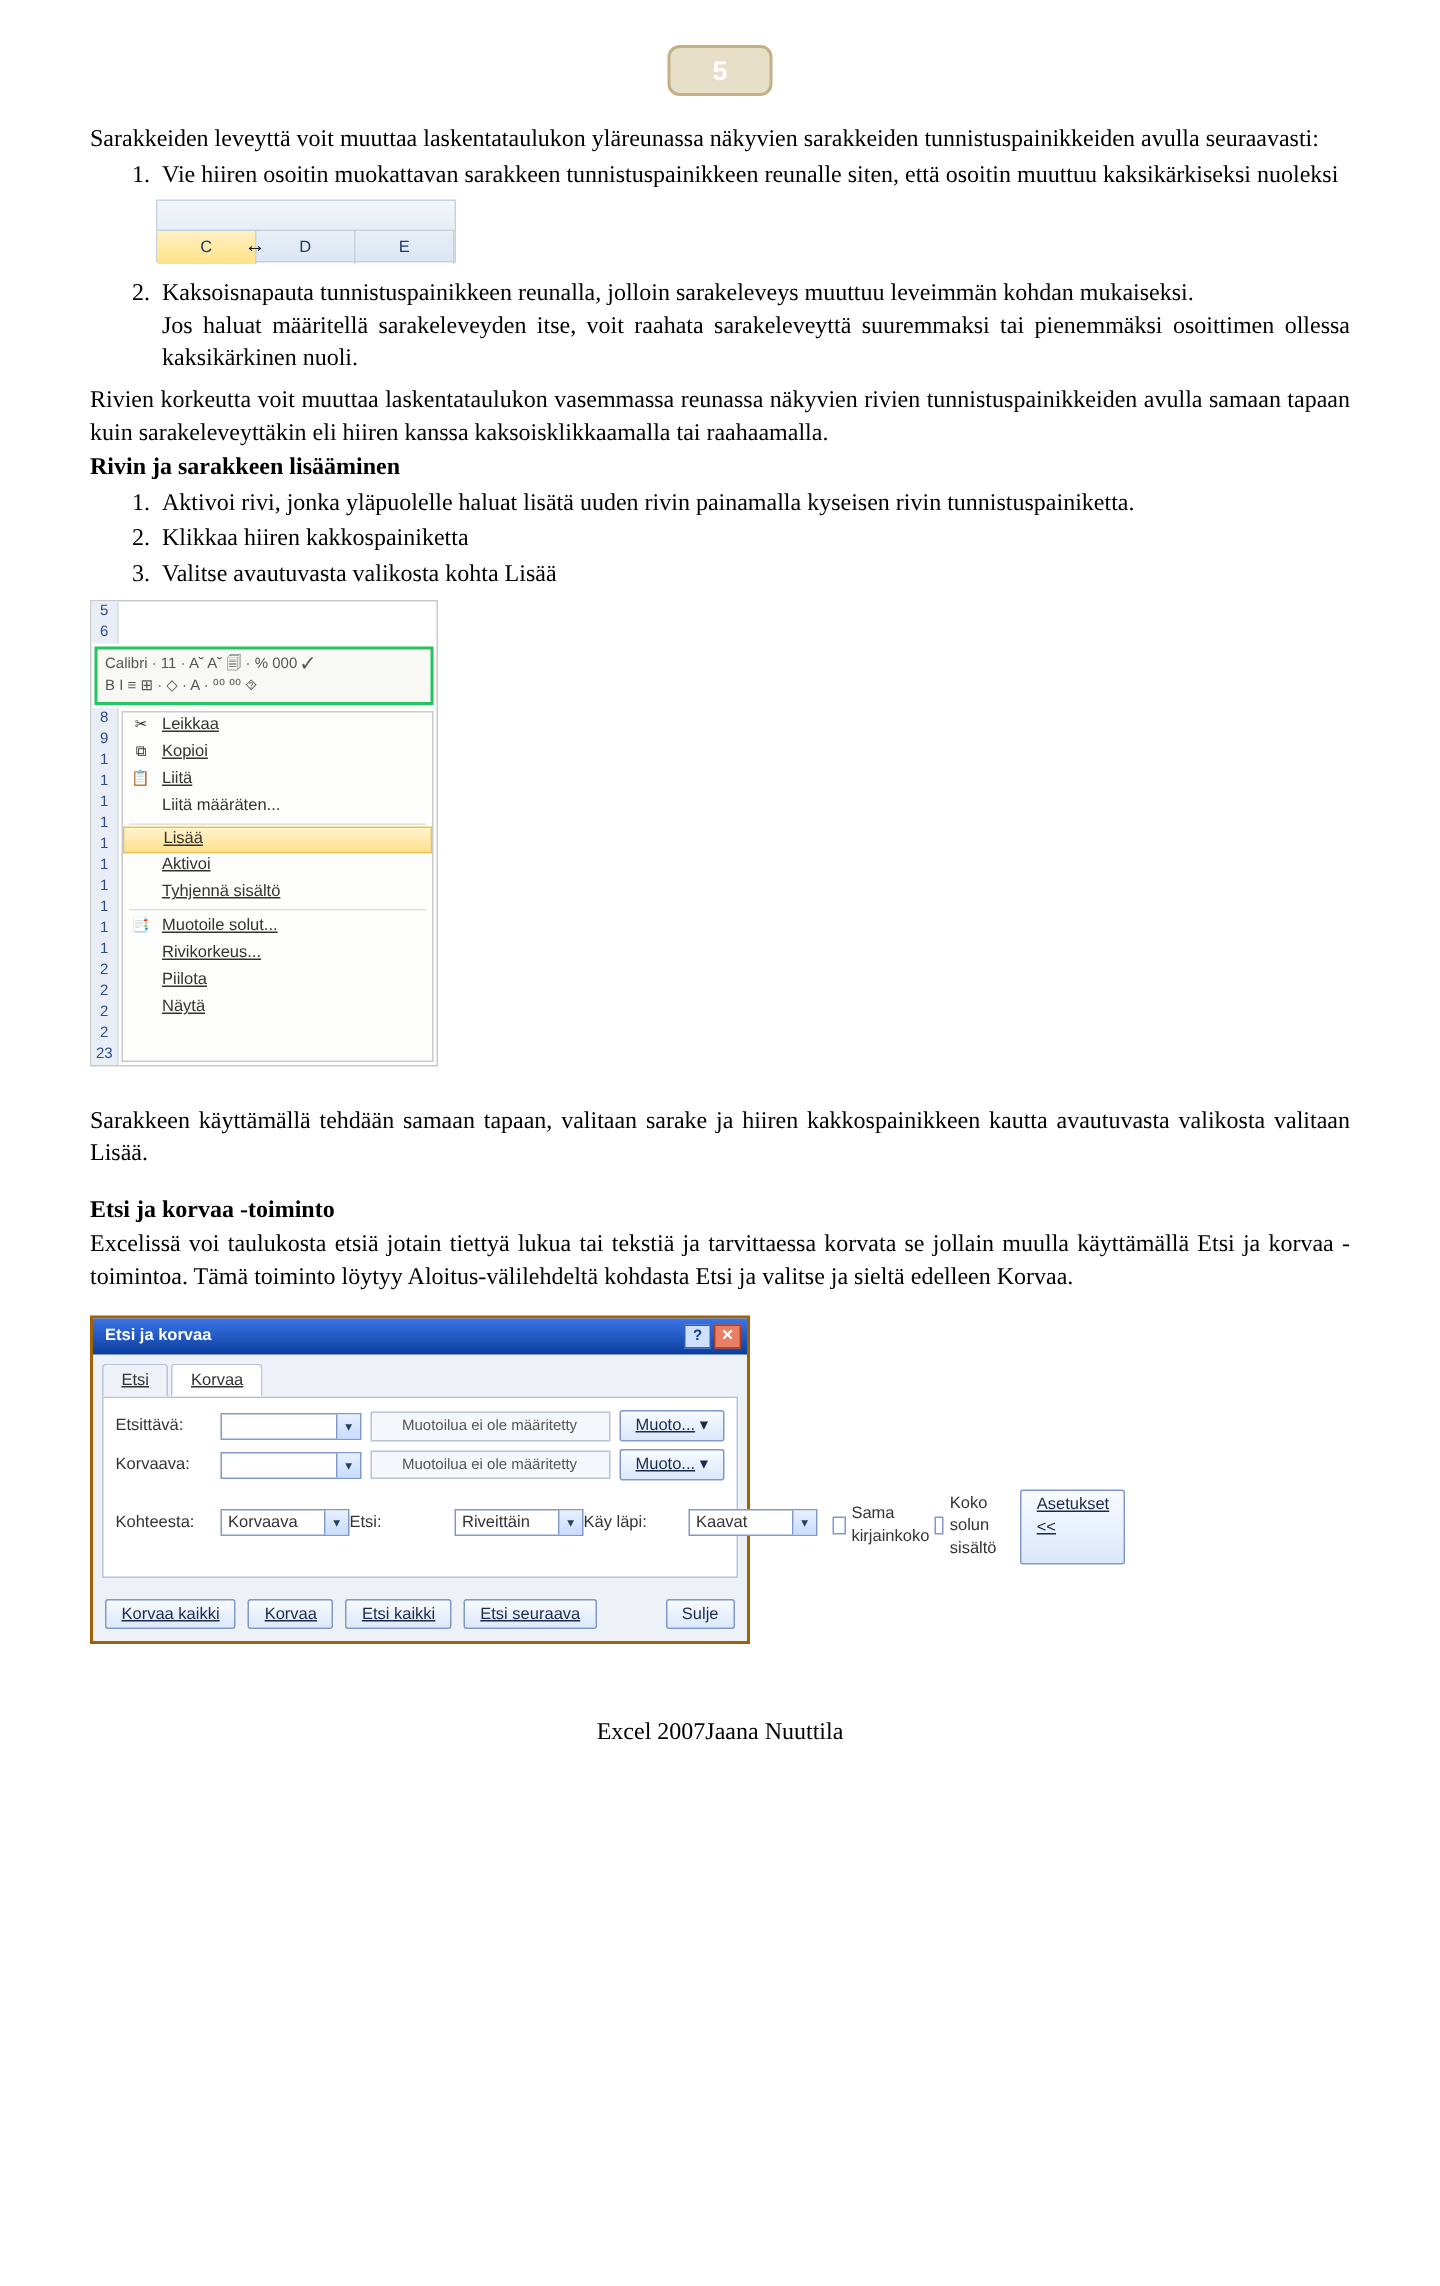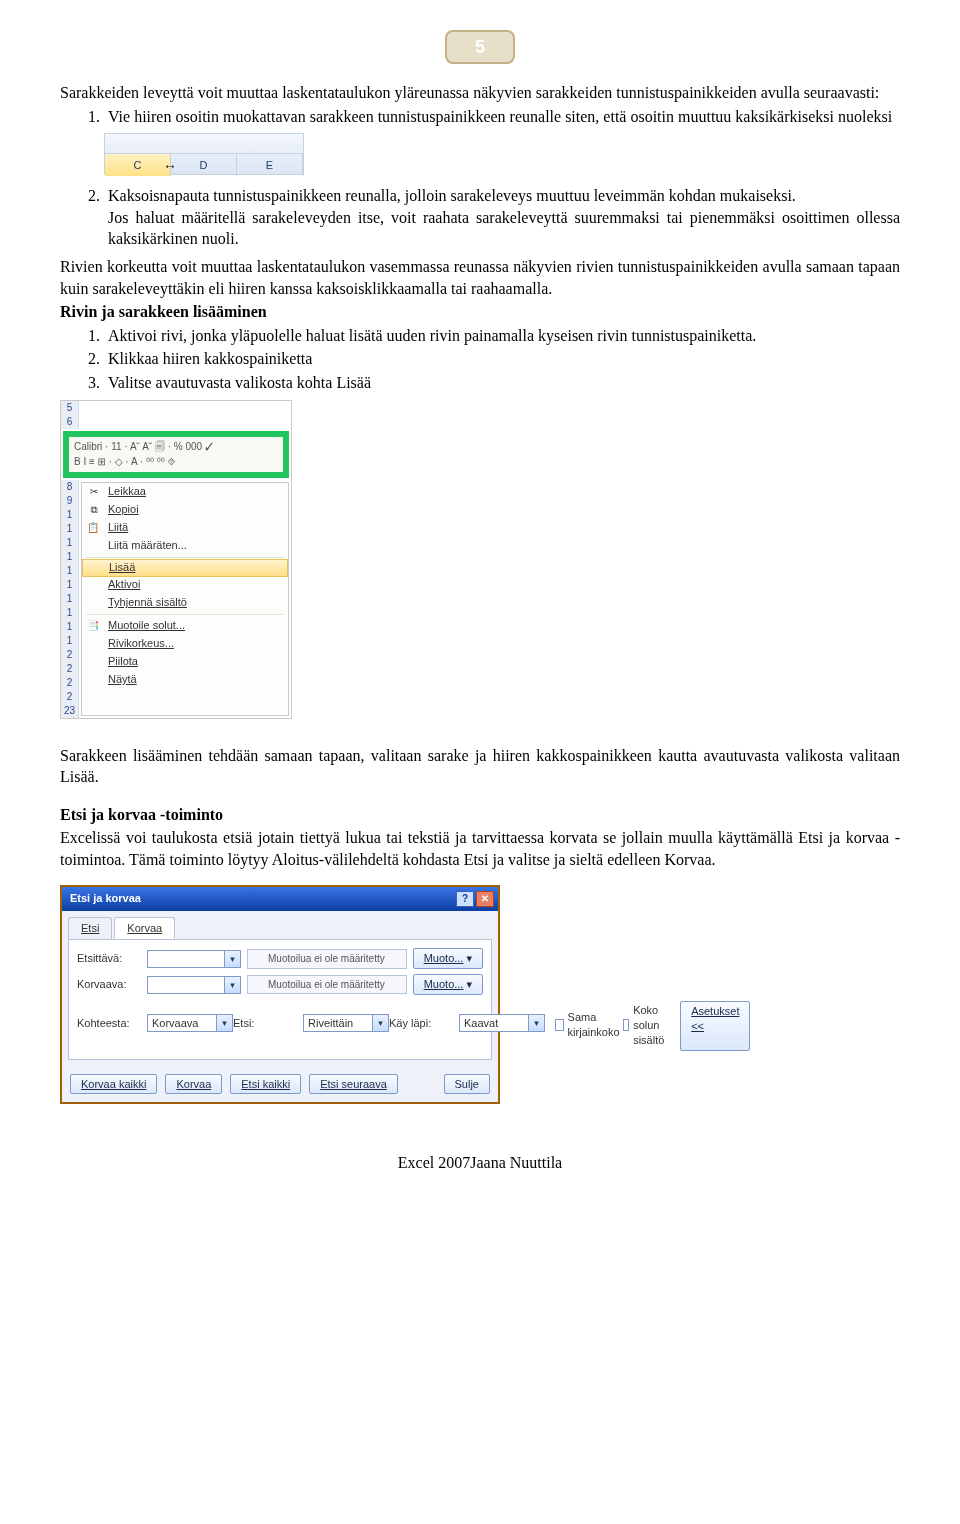--- a/index.html
+++ b/index.html
@@ -47,21 +47,21 @@
     border: 1px solid #c9c9c9;
     font-family: Arial, sans-serif;
     font-size: 11px;
     background:#fff;
   }
   .ss2-rownums { width:18px; border-right:1px solid #d4dce8; background:#e9eef6; }
   .ss2-rownums div { height:14px; line-height:14px; text-align:center; color:#2c4a8a; font-size:10px; }
   .ss2-top { display:flex; }
   .ss2-topspacer { flex:1; height:28px; }
   .ss2-minitoolbar {
-    border: 6px solid #22c55e;
+    border: 2px solid #22c55e;
     background:#f8f8f4;
     padding: 3px 5px;
     margin: 2px;
     font-size:10px;
     color:#555;
   }
   .ss2-minitoolbar .r1 { margin-bottom:2px; }
   .ss2-menu { border:1px solid #c9c9c9; background:#fdfdfb; margin:2px; }
   .ss2-menu .mi { display:flex; align-items:center; height:18px; padding:0 8px 0 4px; gap:6px; color:#333; }
   .ss2-menu .mi .ic { width:16px; height:14px; display:flex; align-items:center; justify-content:center; font-size:10px; }
@@ -223,21 +223,21 @@
           <span class="u">Piilota</span>
         </div>
       <div class="mi">
           <span class="ic"></span>
           <span class="u">Näytä</span>
         </div>
     </div>
   </div>
 </div>
 
-<p style="margin-top:26px">Sarakkeen lisääminen tehdään samaan tapaan, valitaan sarake ja hiiren kakkospainikkeen kautta avautuvasta valikosta valitaan Lisää.</p>
+<p style="margin-top:26px">Sarakkeen käyttämällä tehdään samaan tapaan, valitaan sarake ja hiiren kakkospainikkeen kautta avautuvasta valikosta valitaan Lisää.</p>
 
 <p class="bold" style="margin-top:16px">Etsi ja korvaa -toiminto</p>
 <p>Excelissä voi taulukosta etsiä jotain tiettyä lukua tai tekstiä ja tarvittaessa korvata se jollain muulla käyttämällä  Etsi ja korvaa -toimintoa. Tämä toiminto löytyy Aloitus-välilehdeltä kohdasta Etsi ja valitse ja sieltä edelleen Korvaa.</p>
 
 <div class="screenshot-3">
   <div class="ss3-title">
     <span>Etsi ja korvaa</span>
     <div class="btns">
       <div class="btn">
           <span>?</span>

